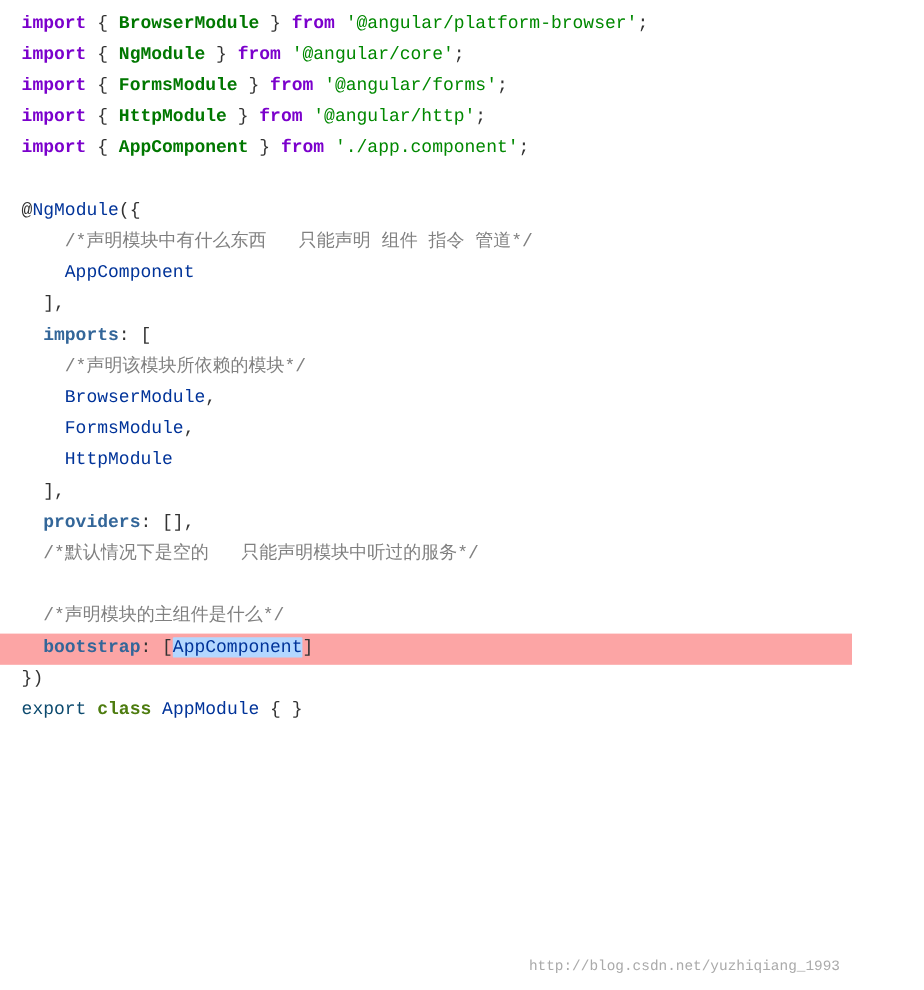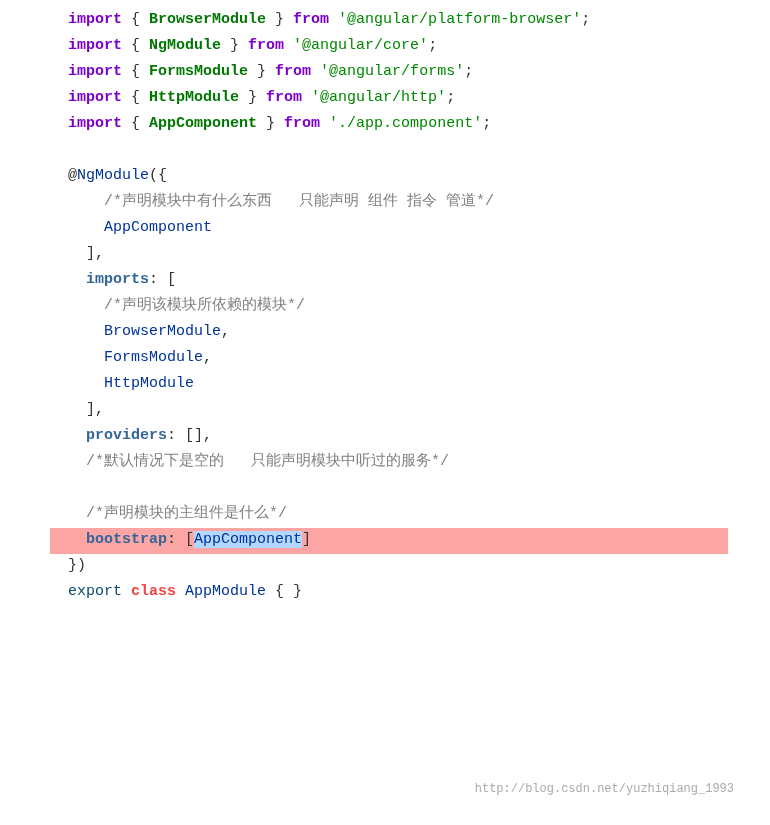--- a/index.html
+++ b/index.html
@@ -12,24 +12,23 @@
       background: #ffffff;
       font-family: 'Courier New', Courier, monospace;
       font-size: 15px;
       line-height: 1.6;
     }
 
     .code-container {
       width: 710px;
       min-height: 825px;
       background: #ffffff;
-      padding: 8px 16px;
+      padding: 8px 0;
       overflow: hidden;
       position: relative;
-      margin-left: 34px;
     }
 
     .code-line {
       display: flex;
       align-items: baseline;
       padding: 0 0 0 0;
       min-height: 26px;
       position: relative;
       white-space: pre;
     }
@@ -56,42 +55,42 @@
     }
 
     .line-content {
       padding-left: 10px;
       flex: 1;
     }
 
     
     .kw-import { color: #7B00CC; font-weight: bold; }
     .kw-export { color: #0c4a6e; font-weight: normal; }
-    .kw-class { color: #ef4444; font-weight: bold; }
+    .kw-class { color: #4d7c0f; font-weight: bold; }
     .kw-from { color: #7B00CC; font-weight: bold; }
 
     .module-name { color: #007700; font-weight: bold; }
     .string-val { color: #008800; }
 
     .property { color: #336699; font-weight: bold; }
 
     .comment { color: #808080; }
 
     .value-name { color: #003399; }
 
     .plain { color: #333333; }
 
     .highlight-selection {
       background: #b3d7ff;
       border-radius: 1px;
     }
 
     .watermark {
       position: absolute;
-      bottom: 26px;
+      bottom: 10px;
       right: 10px;
       color: #aaaaaa;
       font-size: 12px;
       font-family: 'Courier New', monospace;
     }
   </style>
 </head>
 <body>
 
 <div class="code-container">

